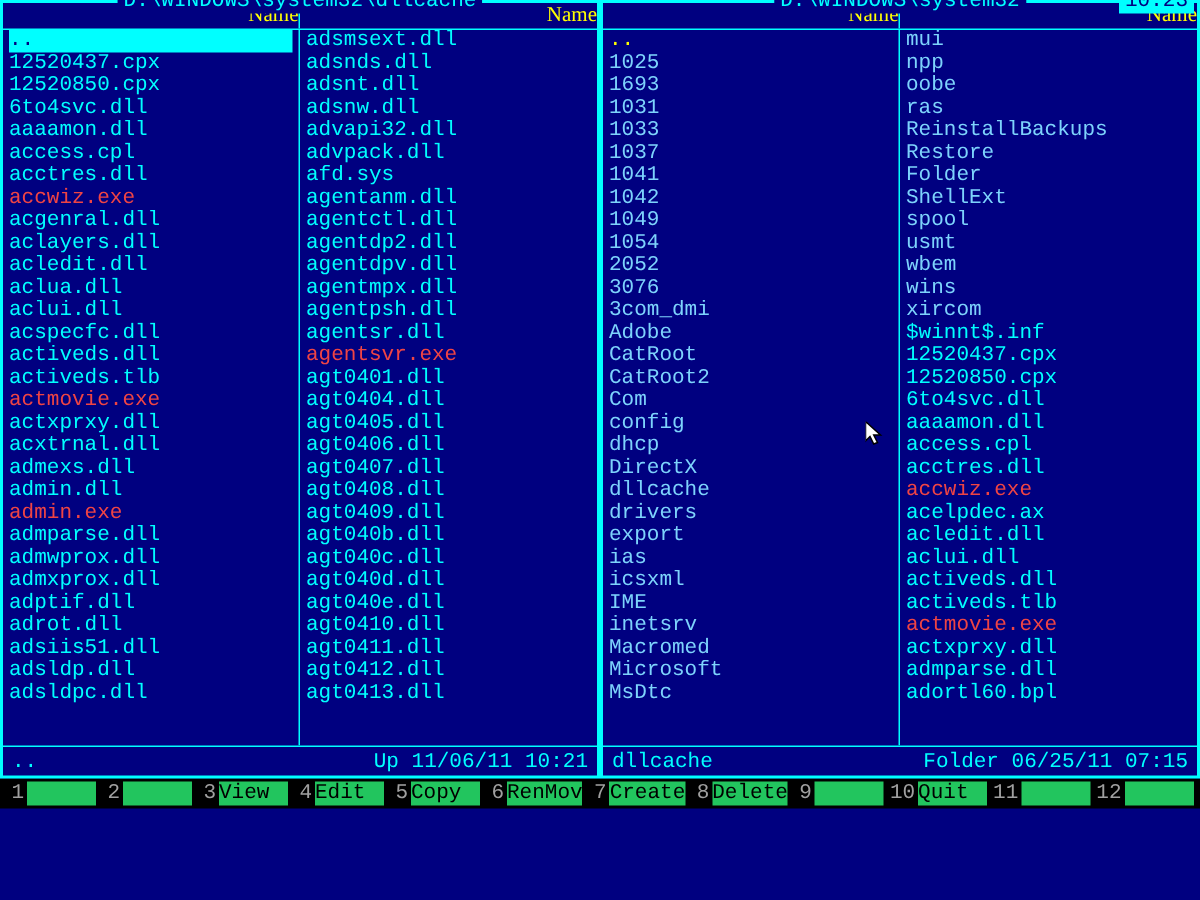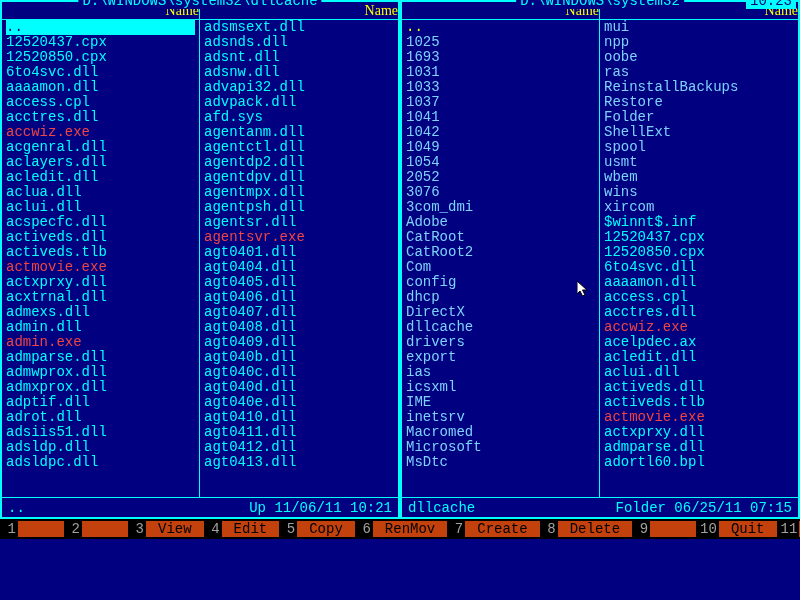--- a/index.html
+++ b/index.html
@@ -94,21 +94,21 @@
     display: flex;
     align-items: center;
     padding: 0 2px;
   }
   .fkey {
     display: flex;
     align-items: center;
     margin-right: 2px;
   }
   .fkey-num { color: #A0A0A0; padding: 0 2px; min-width: 16px; text-align: right;}
-  .fkey-lbl { background: #c2410c; color: #000000; padding: 0 12px; min-width: 46px; height: 16px; }
+  .fkey-lbl { background: #22c55e; color: #000000; padding: 0 0; min-width: 46px; height: 16px; }
   .cursor {
     position: absolute;
     width: 12px;
     height: 18px;
     pointer-events: none;
     z-index: 1000;
   }
 </style>
 </head>
 <body>

